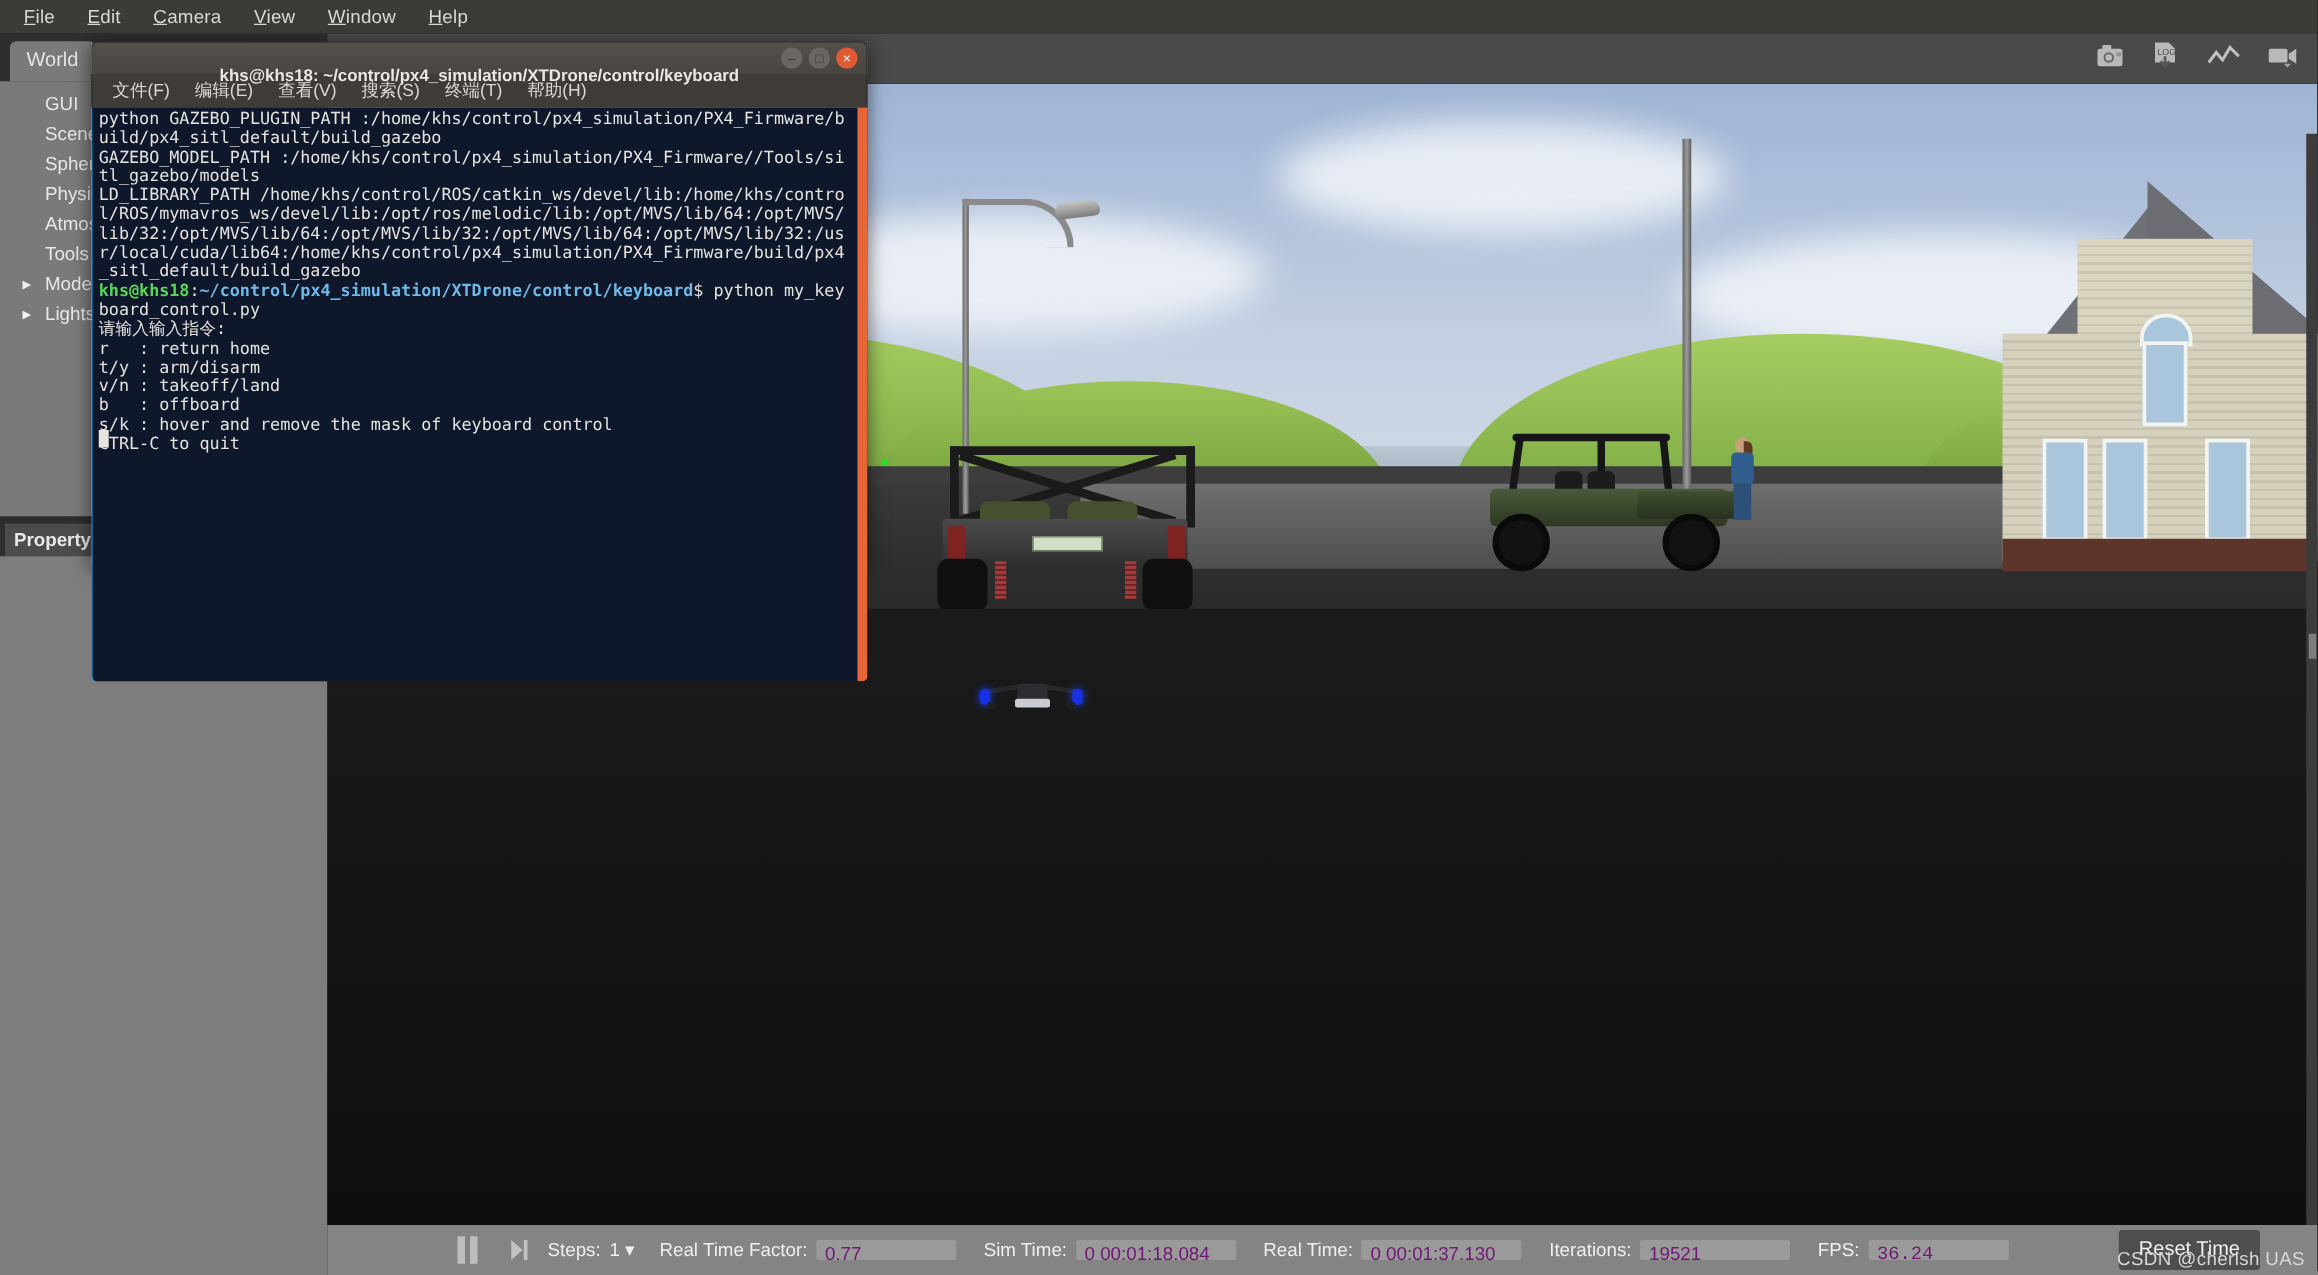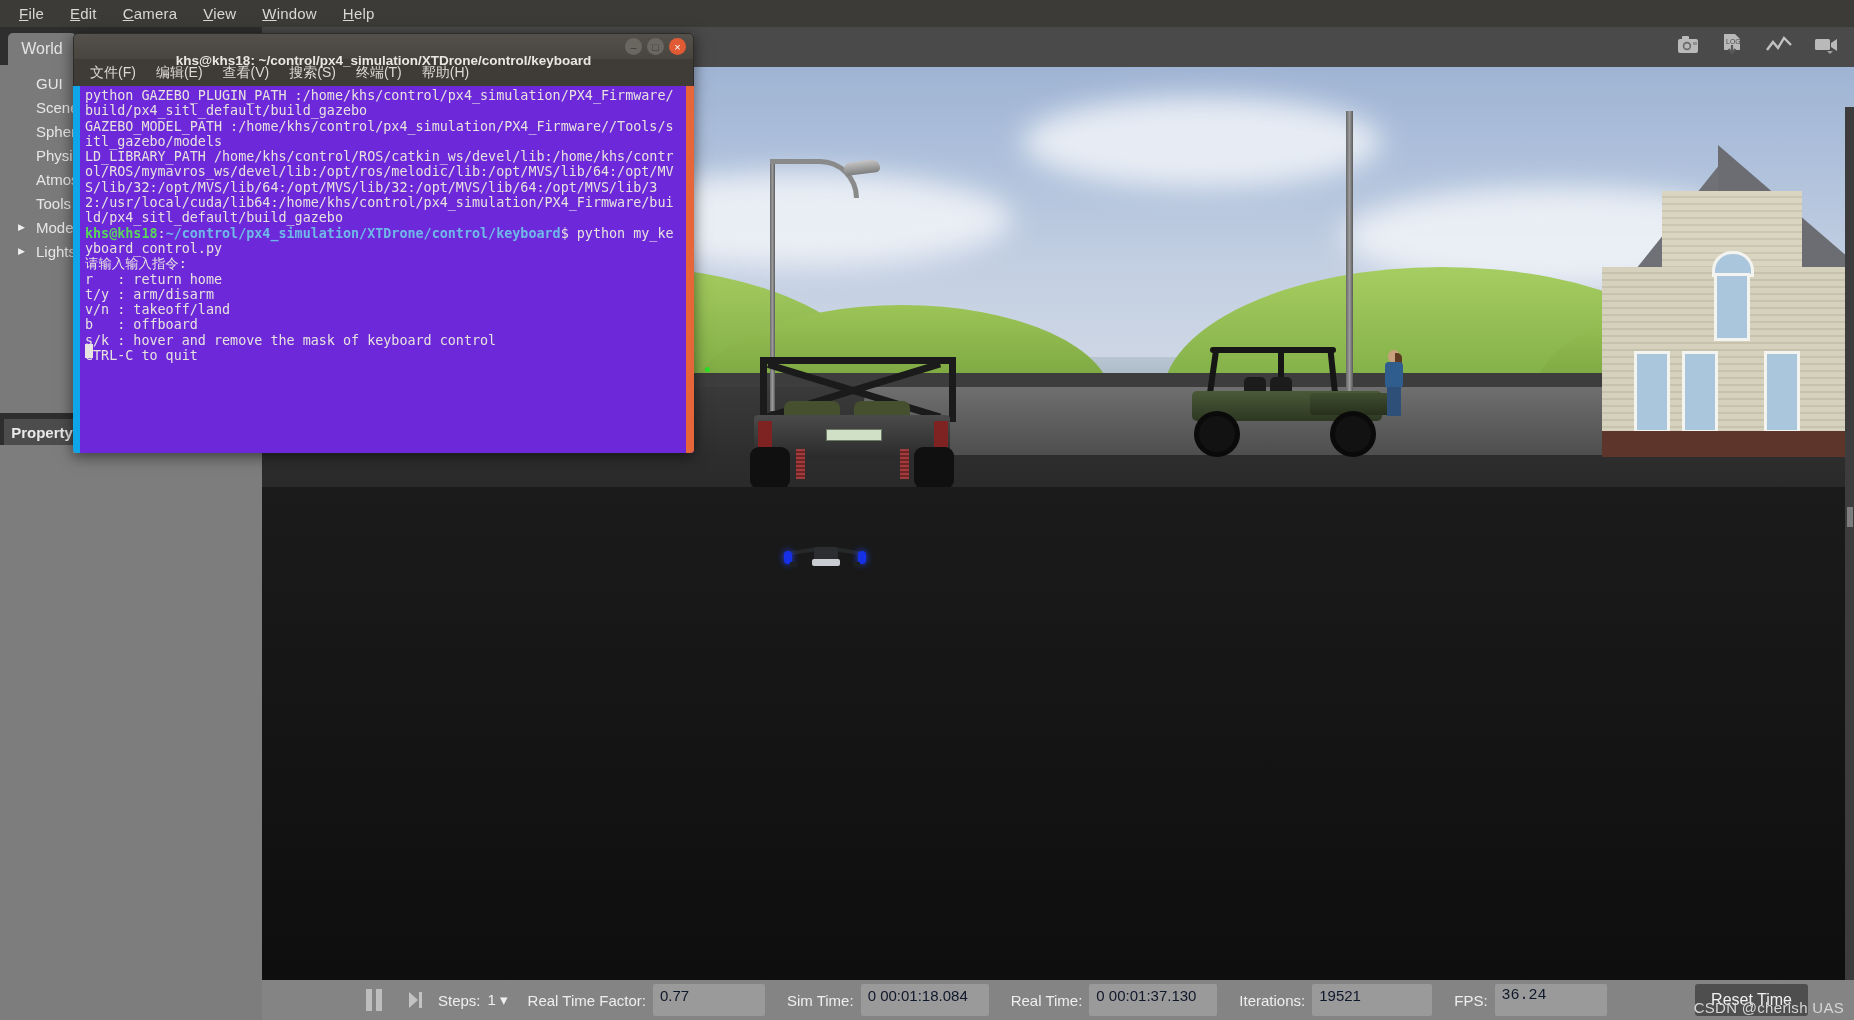--- a/index.html
+++ b/index.html
@@ -241,22 +241,22 @@
   #railgrip{position:absolute;right:1px;top:400px;width:6px;height:20px;background:#7d7d7d;}
 
   
   #timepanel{
     position:absolute;left:262px;top:953px;width:1592px;height:40px;
     background:#848484;display:flex;align-items:center;
   }
   #tp-inner{display:flex;align-items:center;width:100%;padding-left:104px;box-sizing:border-box;}
   .tp-label{color:#eeeeee;font-size:15px;margin-right:7px;white-space:nowrap;}
   .tp-field{
-    background:#9a9a9a;color:#0f172a;font-size:15px;
-    height:32px;line-height:24px;padding:0 7px;margin-right:22px;
+    background:#9a9a9a;color:#701a75;font-size:15px;
+    height:16px;line-height:24px;padding:0 7px;margin-right:22px;
     box-sizing:border-box;border-radius:2px;
   }
   #f-rtf{width:112px;}
   #f-sim{width:128px;}
   #f-real{width:128px;}
   #f-iter{width:120px;}
   #f-fps{width:112px;font-family:Liberation Mono, monospace;}
   #pausebtn{width:16px;height:22px;margin-right:26px;cursor:pointer;
     background:linear-gradient(90deg,#bdbdbd 0 6px,transparent 6px 10px,#bdbdbd 10px 16px);}
   #stepbtn{margin-right:14px;cursor:pointer;display:flex;align-items:center;}
@@ -290,22 +290,22 @@
   #tb-min{background:#6a6761;}
   #tb-max{background:#6a6761;}
   #tb-close{background:#e05a34;color:#fff;}
   #term-menu{
     height:27px;background:#3f3c38;display:flex;align-items:center;
     padding-left:16px;gap:20px;border-left:1px solid #2f2d2a;border-right:1px solid #2f2d2a;
     box-sizing:border-box;
   }
   .tmenu{color:#ddd9d2;font-size:14px;cursor:default;}
   #term-screen{
-    height:367px;background:#6d28d9;position:relative;overflow:hidden;
-    border-left:7px solid #0ea5e9;box-sizing:border-box;
+    height:459px;background:#0f172a;position:relative;overflow:hidden;
+    border-left:1px solid #0ea5e9;box-sizing:border-box;
     border-radius:0 0 4px 4px;
   }
   #term-text{
     position:absolute;left:5px;top:2px;right:14px;
     color:#e6e2e0;font-family:"DejaVu Sans Mono","Liberation Mono",monospace;
     font-size:13.4px;line-height:15.3px;white-space:pre-wrap;word-break:break-all;
   }
   .t-user{color:#59d65a;font-weight:bold;}
   .t-path{color:#6fb8e8;font-weight:bold;}
   .t-plain{color:#e6e2e0;}

